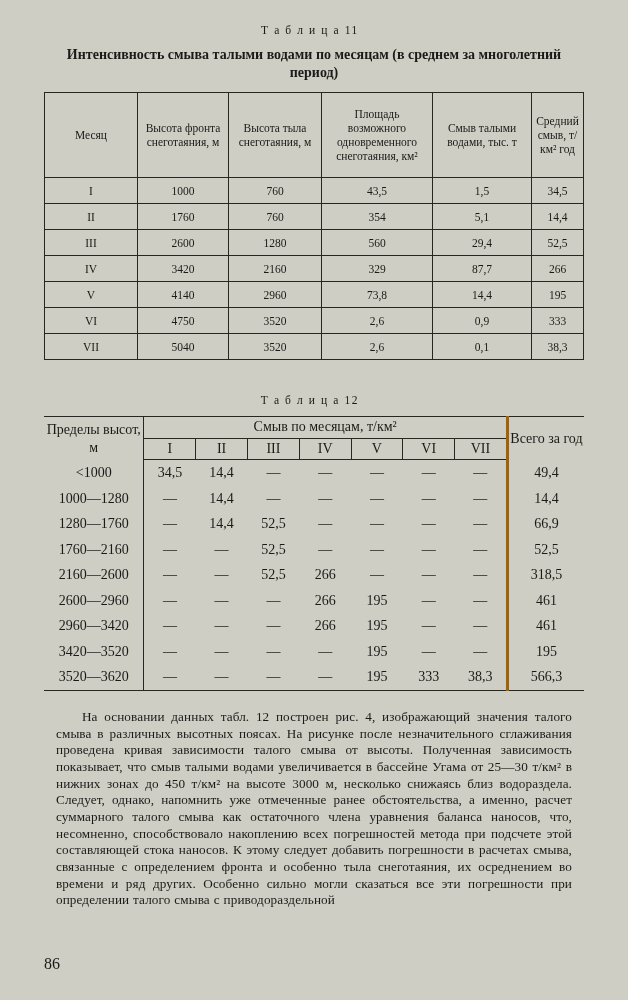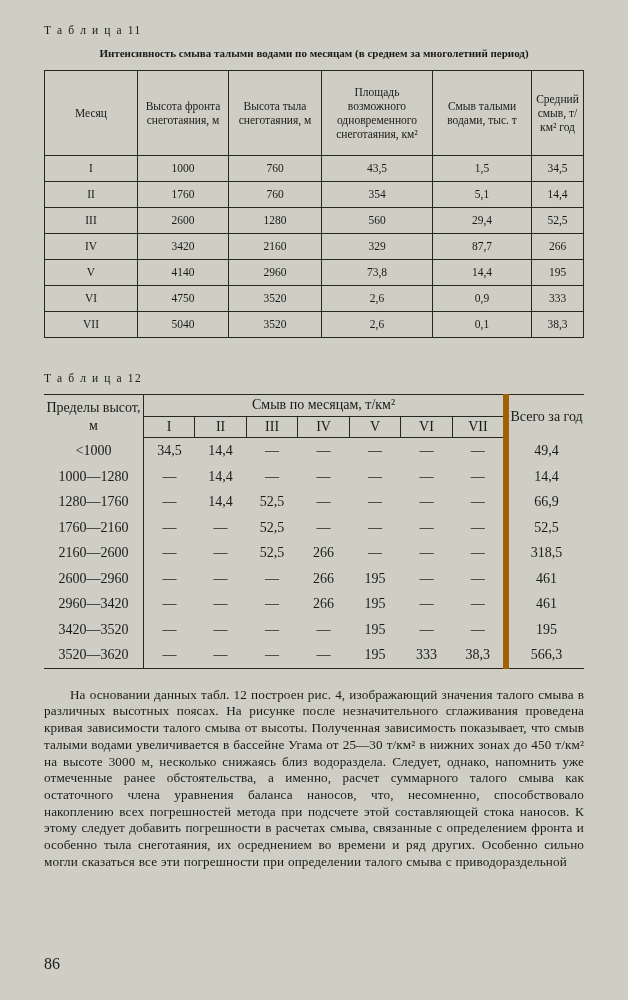--- a/index.html
+++ b/index.html
@@ -17,29 +17,29 @@
     width:628px;height:1000px;
     padding:0;
     box-sizing:border-box;
   }
   .inner{
     position:absolute;
     left:44px;top:24px;
     width:540px;
   }
   .tbl-num{
-    text-align:left;
+    text-align:center;
     font-size:11.5px;
     letter-spacing:1.6px;
     margin:0 0 10px 0;
     padding-right:8px;
   }
   .tbl-title{
     text-align:center;
-    font-size:11px;
+    font-size:14px;
     font-weight:bold;
     line-height:1.3;
     margin:0 0 10px 0;
     padding:0 6px;
   }
   table{
     border-collapse:collapse;
     width:100%;
     font-size:11.5px;
   }
@@ -75,39 +75,39 @@
   .t2 th,.t2 td{
     text-align:center;
     vertical-align:middle;
     font-weight:normal;
     padding:2px 1px;
   }
   .t2 .toprule{ border-top:1.6px solid #262622;}
   .t2 .headrule{ border-bottom:1.6px solid #262622;}
   .t2 .botrule{ border-bottom:1.6px solid #262622;}
   .t2 .vl{ border-left:1px solid #262622;}
-  .t2 .vr{ border-right:6px solid #a16207;}
+  .t2 .vr{ border-right:3px solid #a16207;}
   .t2 .subrule{ border-bottom:1px solid #262622;}
   .t2 tbody td{ height:21.5px; line-height:1.1;}
   .t2 .c-range{ width:96px;}
   .t2 .c-m{ width:48px;}
   .t2 .c-total{ width:72px;}
   .t2 .hd-months{ padding-bottom:3px;}
   .t2 .hd-left{ line-height:1.25;}
   .gap-big{height:30px;}
   .body-text{
     margin-top:18px;
     font-size:13.2px;
     line-height:1.265;
     text-align:justify;
     text-indent:26px;
     letter-spacing:.1px;
     word-spacing:.5px;
   }
-  .body-text p{margin:0;}
+  .body-text p{margin:12px;}
   .pagenum{
     position:absolute;
     left:44px;top:955px;
     font-size:16px;
   }
 </style>
 </head>
 <body>
 
 <div class="page">

